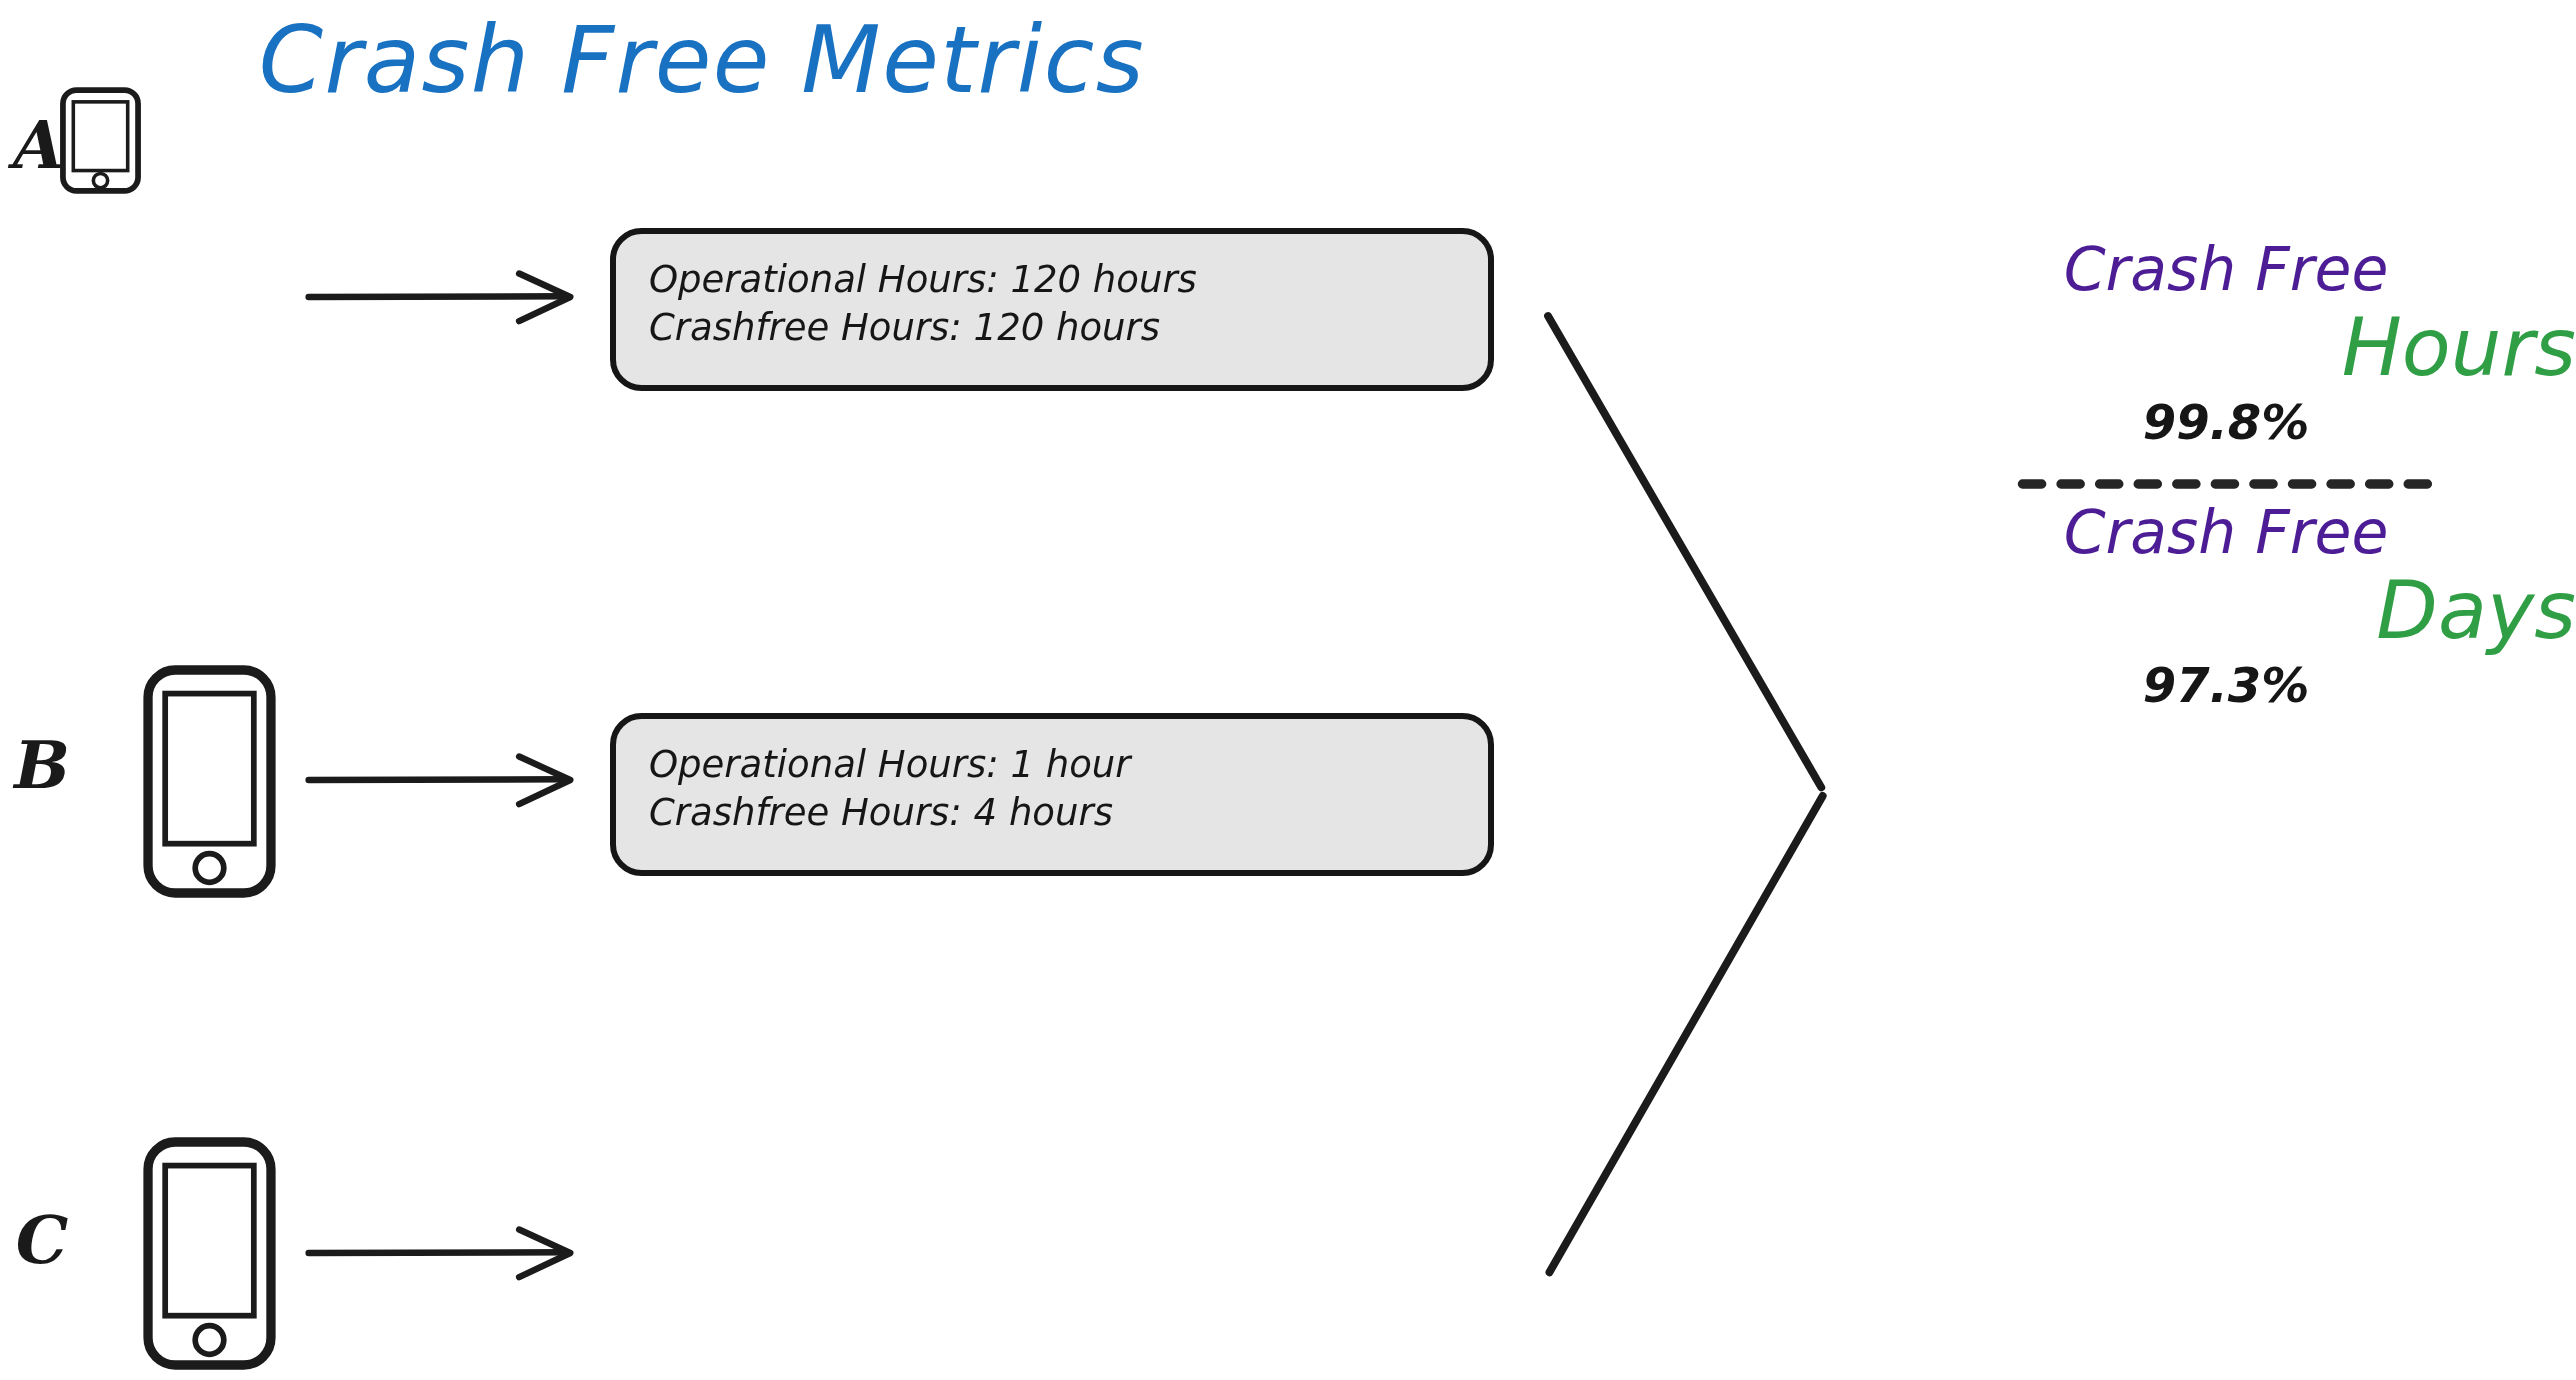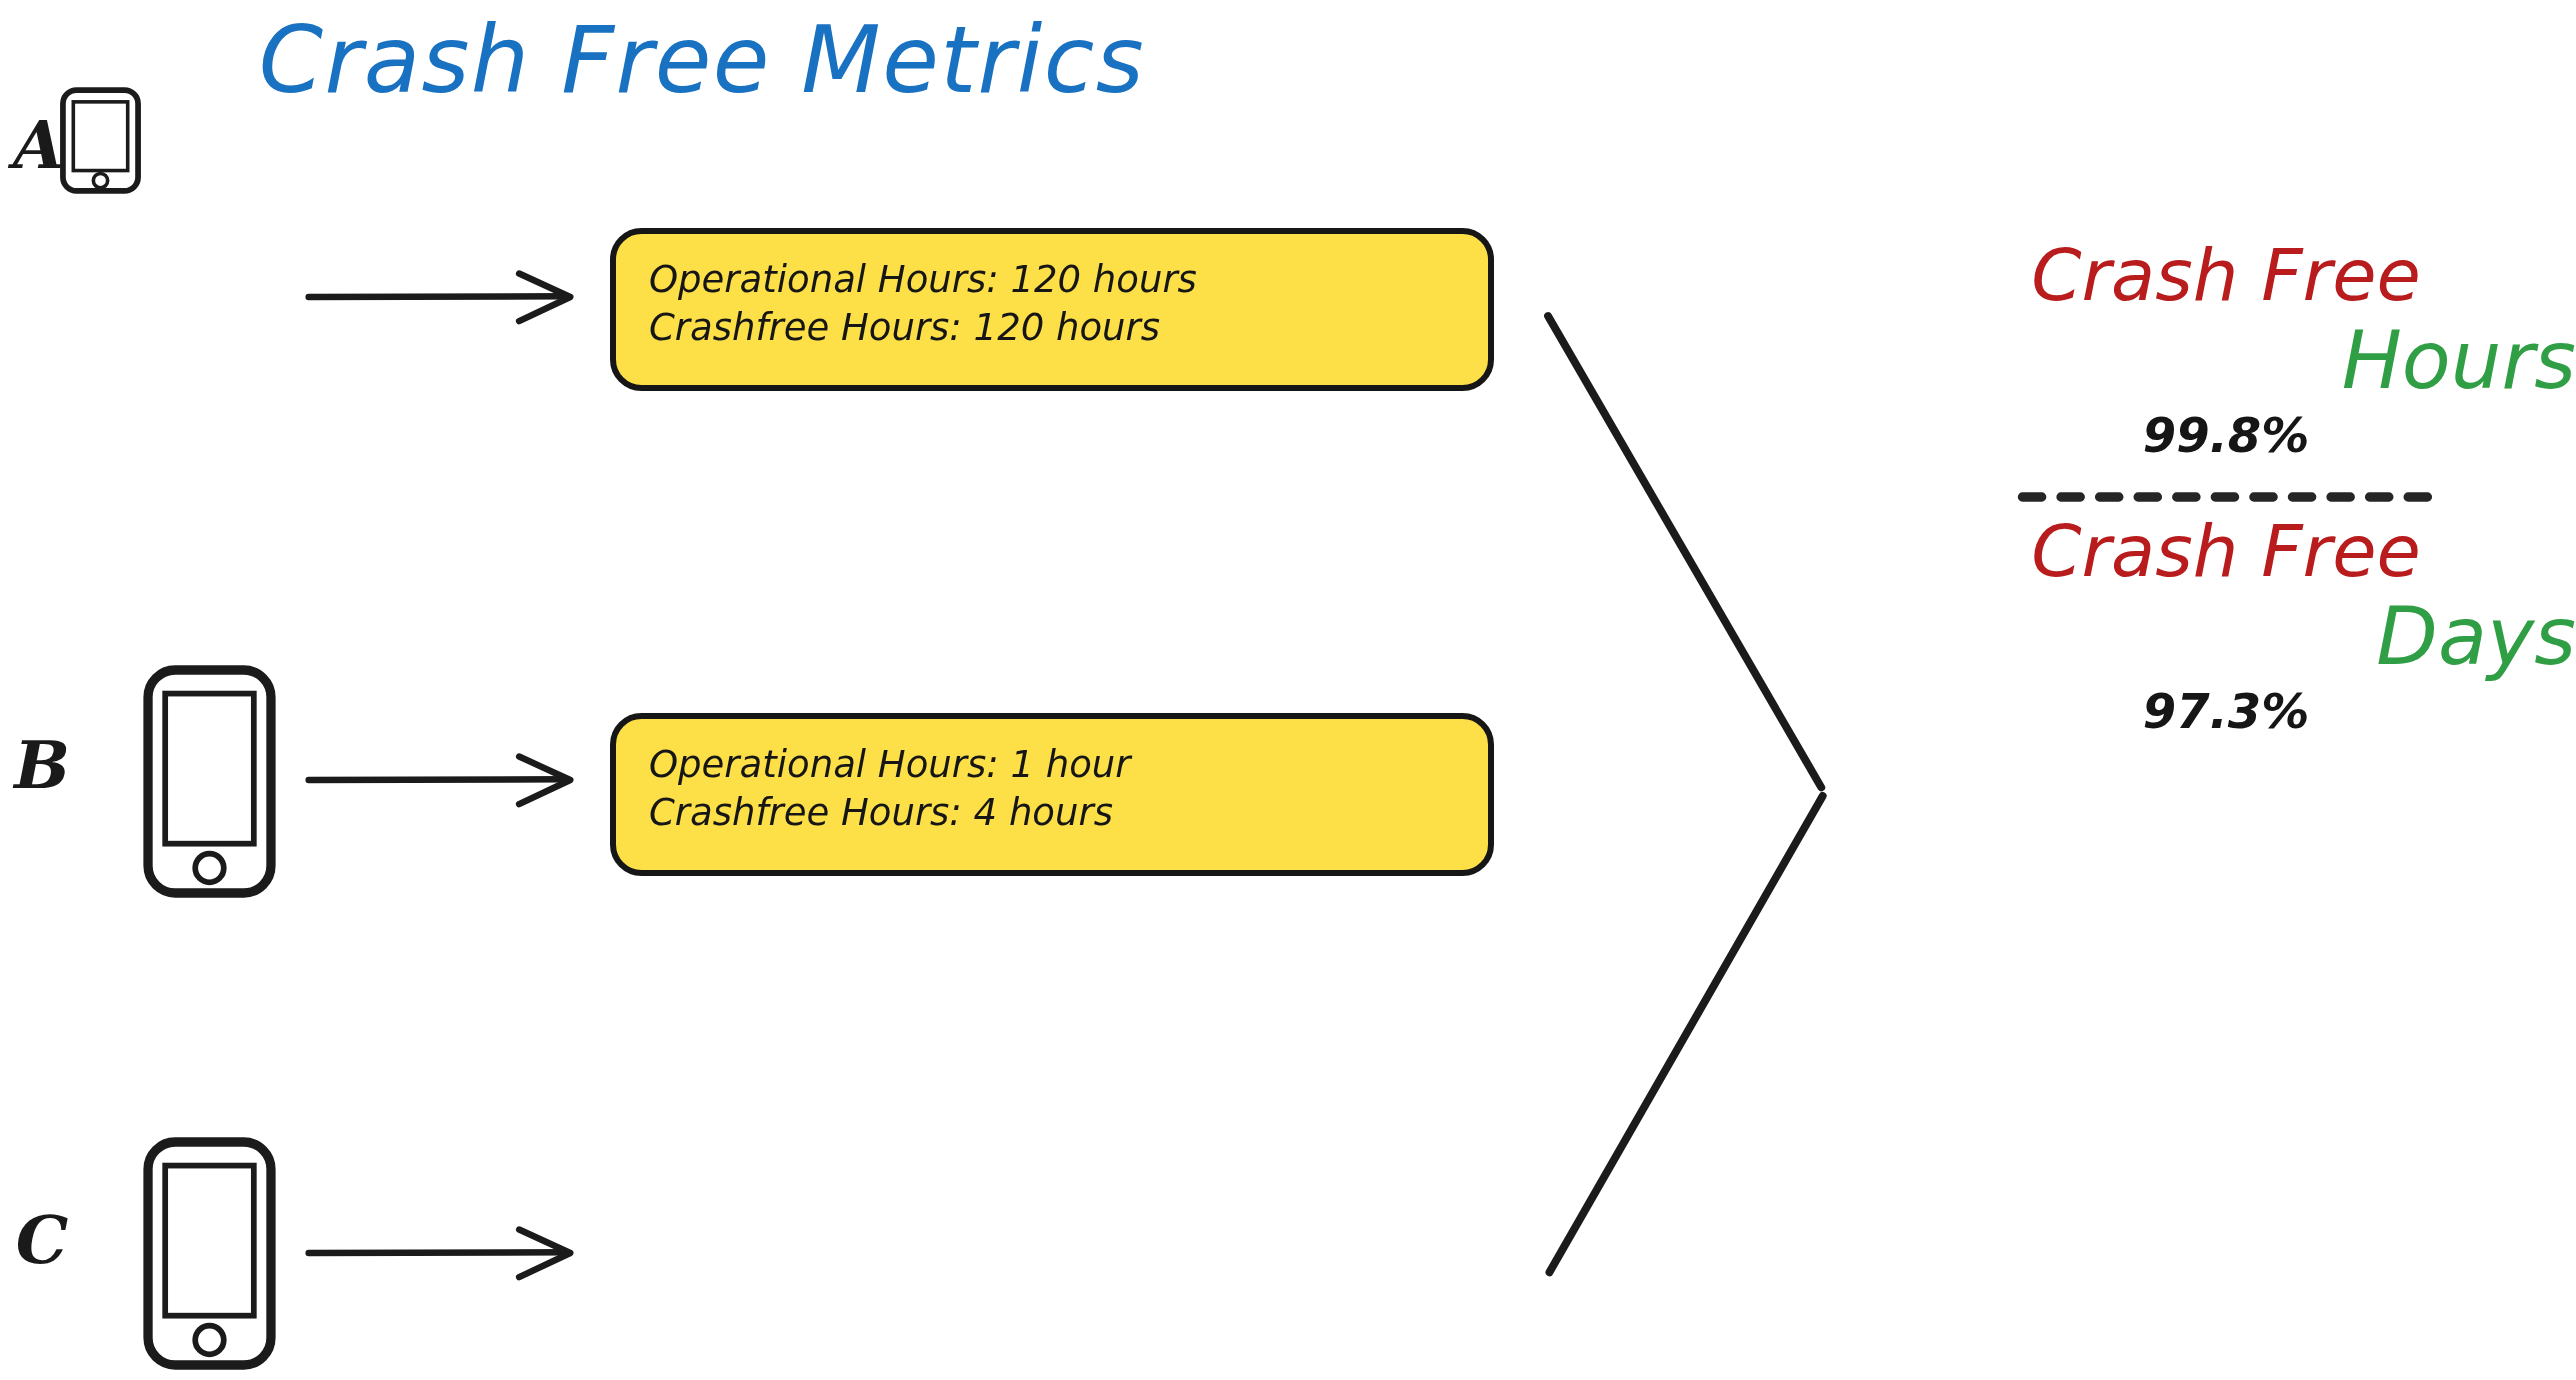--- a/index.html
+++ b/index.html
@@ -55,21 +55,21 @@
   .arrow {
     position: absolute;
   }
 
   
   .metric-box {
     position: absolute;
     box-sizing: border-box;
     border: 6.4px solid #161616;
     border-radius: 31.5px;
-    background: #fde047;
+    background: #e5e5e5;
     padding: 21.5px 0 0 33px;
   }
   .metric-line {
     font-family: "DejaVu Sans", sans-serif;
     font-size: 37px;
     font-style: italic;
     color: #161616;
     line-height: 1.32;
     white-space: nowrap;
   }
@@ -87,22 +87,22 @@
     position: absolute;
     left: 1876px;
     top: 236px;
     width: 700px;
     text-align: center;
   }
   .sum-block { width: 100%; }
   .sum-head {
     font-family: "DejaVu Sans", sans-serif;
     font-style: italic;
-    font-size: 72px;
-    color: #b91c1c;
+    font-size: 60px;
+    color: #4c1d95;
     line-height: 1.1;
     white-space: nowrap;
   }
   .sum-sub {
     font-family: "DejaVu Sans", sans-serif;
     font-style: italic;
     font-size: 80px;
     color: #2F9E44;
     line-height: 1.15;
     white-space: nowrap;

